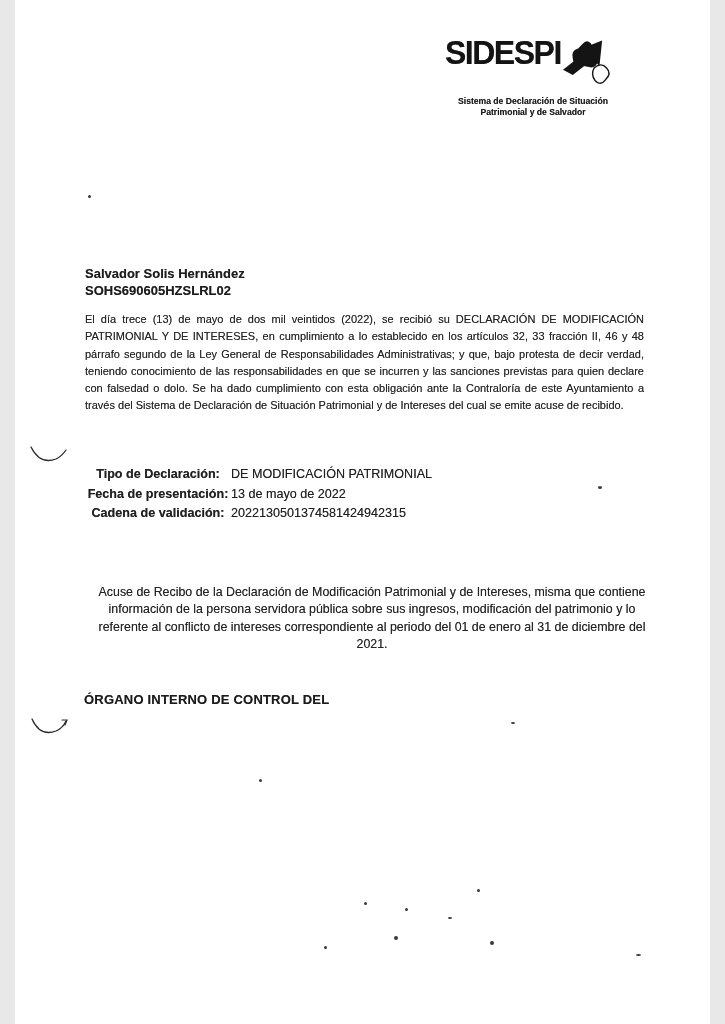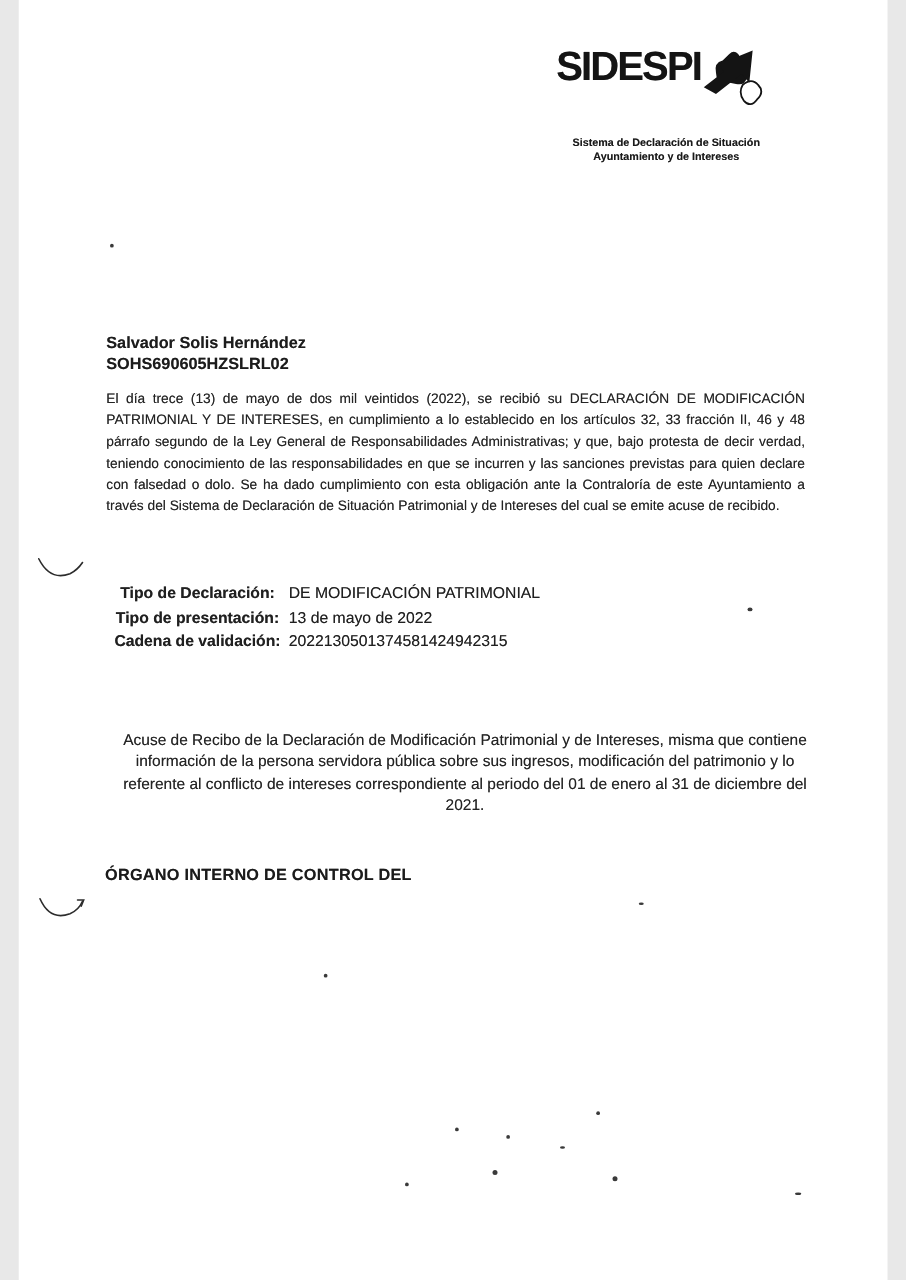--- a/index.html
+++ b/index.html
@@ -14,21 +14,21 @@
   
   .logo { position:absolute; top:36px; left:430px; width:182px; }
   .logo-top { display:flex; align-items:flex-start; gap:1px; }
   .brand {
     font-size:32px; font-weight:bold; letter-spacing:-1.5px; line-height:34px;
     color:#141414; transform:scaleY(1.02);
   }
   .logo-icon { margin-top:-8px; margin-left:-2px; }
   .tagline {
     width:176px; text-align:center; font-size:8.6px; font-weight:bold;
-    line-height:10.5px; color:#1a1a1a; margin-top:12px;
+    line-height:10.5px; color:#1a1a1a; margin-top:0;
   }
 
   
   .doc-title {
     position:absolute; top:158px; left:0; width:690px; text-align:center;
     font-size:13px; line-height:16px; letter-spacing:0.2px; color:#222;
   }
 
   
   .declarant {
@@ -75,39 +75,39 @@
       <span class="logo-icon">
         <svg width="54" height="64" viewBox="0 0 60 72" aria-hidden="true">
           <path d="M14 34 Q12 25 20 23 L26 17 Q30 13 34 17 L37 22 Q45 20 44 29 L42 38 Q40 46 32 44 L22 42 Q14 42 14 34 Z" fill="#141414"></path>
           <path d="M3 47 L21 33 L17 26 L47 14 L44 43 L37 35 L14 53 Z" fill="#141414"></path>
           <path d="M38 45 Q46 38 52 45 Q58 51 51 58 Q45 66 39 59 Q34 52 38 45 Z" fill="none" stroke="#141414" stroke-width="1.6"></path>
         </svg>
       </span>
     </div>
     <div class="tagline">
       <div>Sistema de Declaración de Situación</div>
-      <div>Ayuntamiento y de Intereses</div>
+      <div>Patrimonial y de Salvador</div>
     </div>
   </div>
 
 
   <div class="declarant">
     <div>Salvador Solis Hernández</div>
     <div>SOHS690605HZSLRL02</div>
   </div>
 
   <div class="para-main">El día trece (13) de mayo de dos mil veintidos (2022), se recibió su DECLARACIÓN DE MODIFICACIÓN PATRIMONIAL Y DE INTERESES, en cumplimiento a lo establecido en los artículos 32, 33 fracción II, 46 y 48 párrafo segundo de la Ley General de Responsabilidades Administrativas; y que, bajo protesta de decir verdad, teniendo conocimiento de las responsabilidades en que se incurren y las sanciones previstas para quien declare con falsedad o dolo. Se ha dado cumplimiento con esta obligación ante la Contraloría de este Ayuntamiento a través del Sistema de Declaración de Situación Patrimonial y de Intereses del cual se emite acuse de recibido.</div>
 
   <div class="fields">
     <div class="field-row">
       <span class="field-label">Tipo de Declaración:</span>
       <span class="field-value">DE MODIFICACIÓN PATRIMONIAL</span>
     </div>
     <div class="field-row">
-      <span class="field-label">Tipo de presentación:</span>
+      <span class="field-label">Fecha de presentación:</span>
       <span class="field-value">13 de mayo de 2022</span>
     </div>
     <div class="field-row">
       <span class="field-label">Cadena de validación:</span>
       <span class="field-value">2022130501374581424942315</span>
     </div>
   </div>
 
   <div class="para-closing">Acuse de Recibo de la Declaración de Modificación Patrimonial y de Intereses, misma que contiene información de la persona servidora pública sobre sus ingresos, modificación del patrimonio y lo referente al conflicto de intereses correspondiente al periodo del 01 de enero al 31 de diciembre del 2021.</div>
 

